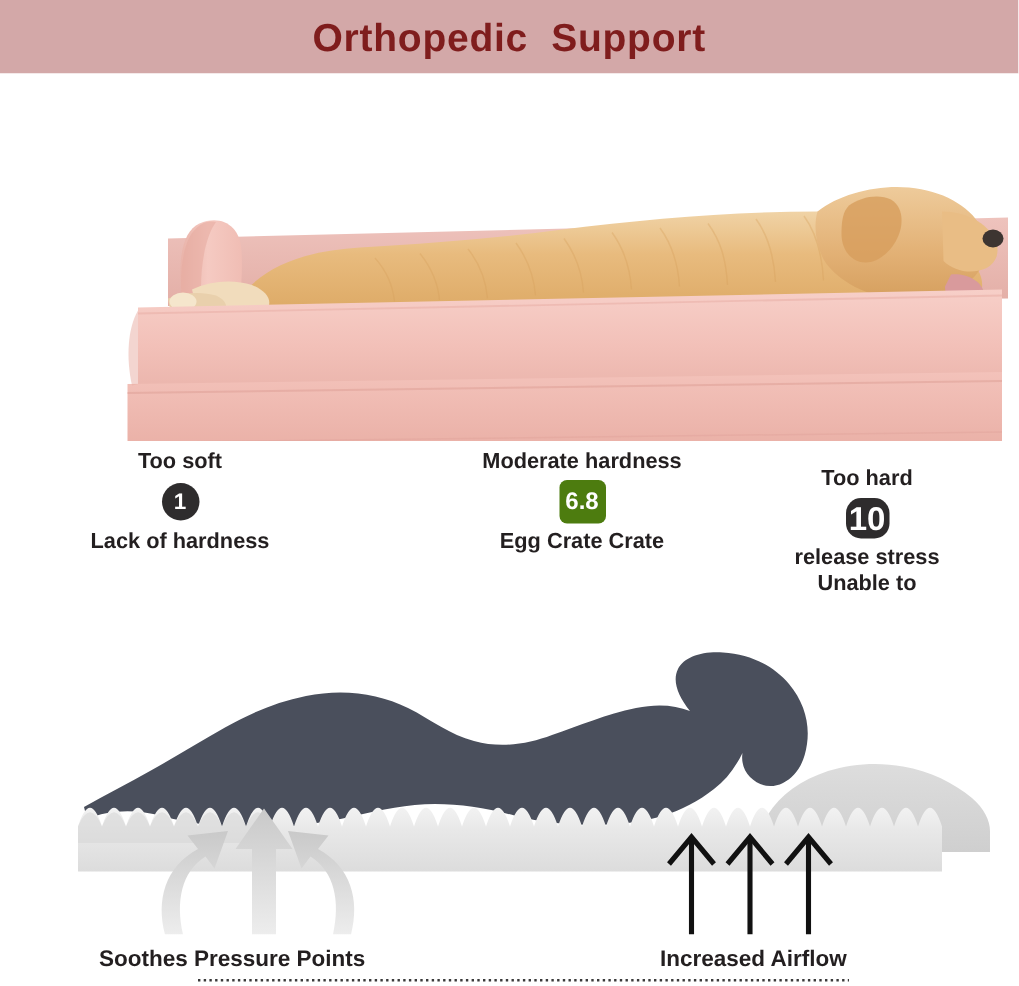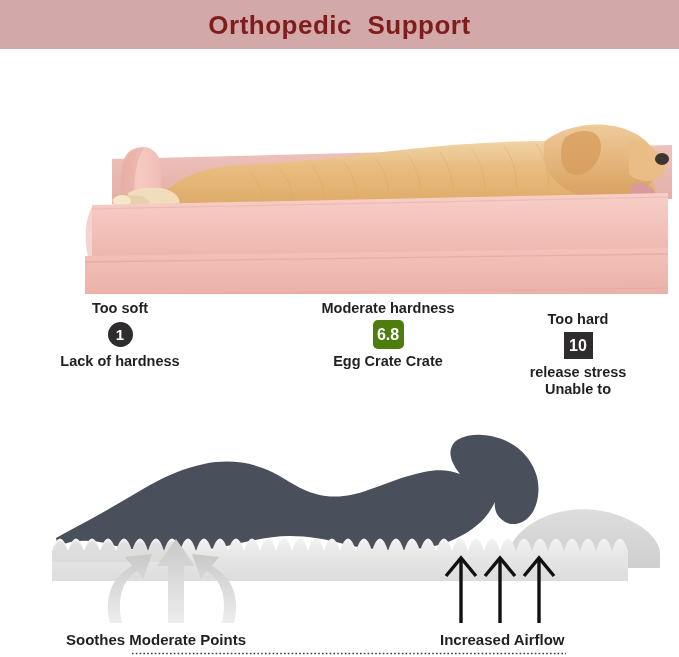--- a/index.html
+++ b/index.html
@@ -109,23 +109,23 @@
   .badge-pink {
     width: 31px;
     height: 29px;
     border-radius: 5px;
     background: #4d7c0f;
     font-size: 16px;
   }
   .badge-dark {
     width: 29px;
     height: 27px;
-    border-radius: 0;
+    border-radius: 10px;
     background: #2e2c2d;
-    font-size: 16px;
+    font-size: 22px;
   }
 
   .col-soft   { left: 20px;  top: 0px; width: 200px; }
   .col-mid    { left: 288px; top: 0px; width: 200px; }
   .col-hard   { left: 478px; top: 11px; width: 200px; }
 
   
   .diagram-area {
     position: absolute;
     left: 0;
@@ -399,15 +399,15 @@
       <path d="M446,158 L461,140 L476,158"></path>
       <path d="M500,205 L500,142"></path>
       <path d="M485,158 L500,140 L515,158"></path>
       <path d="M539,205 L539,142"></path>
       <path d="M524,158 L539,140 L554,158"></path>
     </g>
   </svg>
 </div>
 
 <div class="caption-row">
-  <div class="caption caption-left">Soothes Moderate Points</div>
+  <div class="caption caption-left">Soothes Pressure Points</div>
   <div class="caption caption-right">Increased Airflow</div>
 </div>
 
 </body></html>

